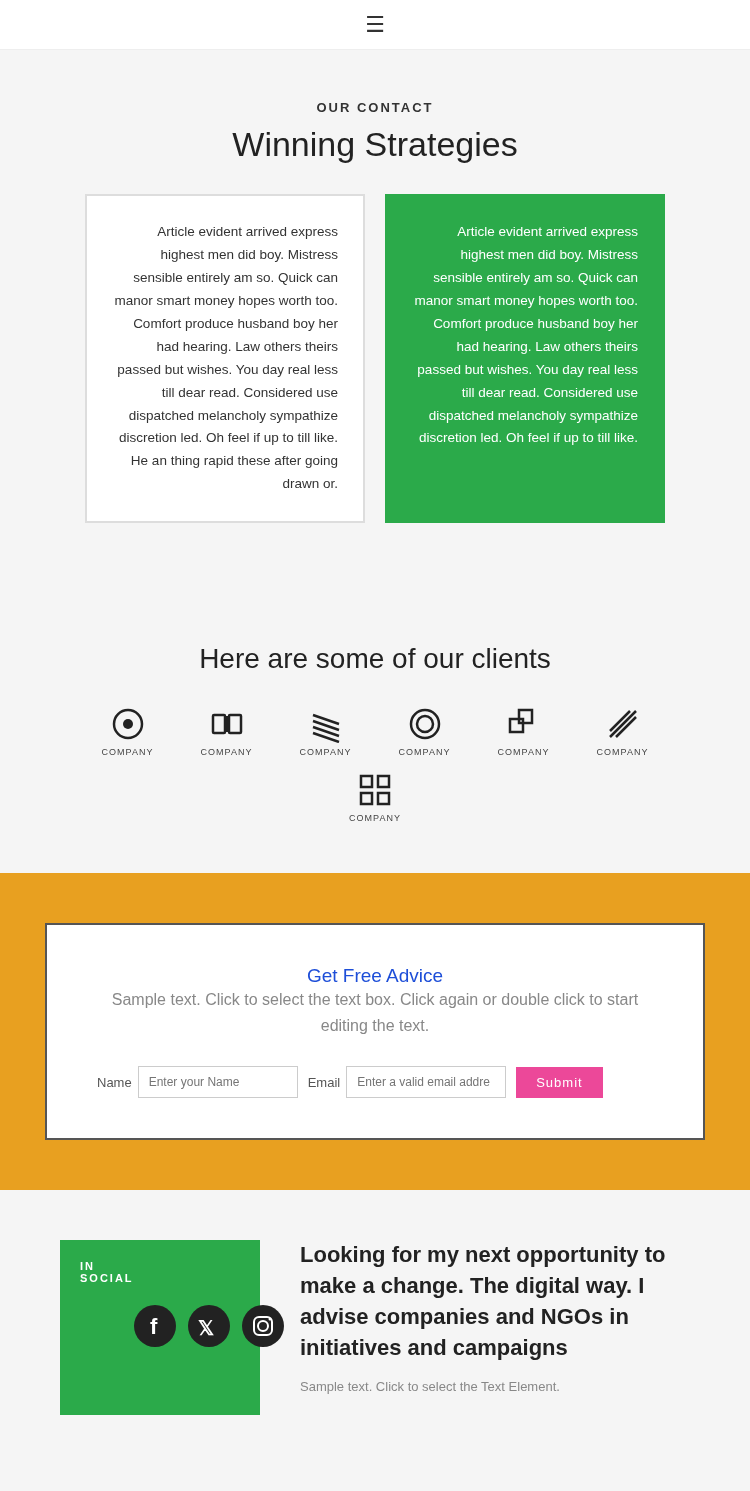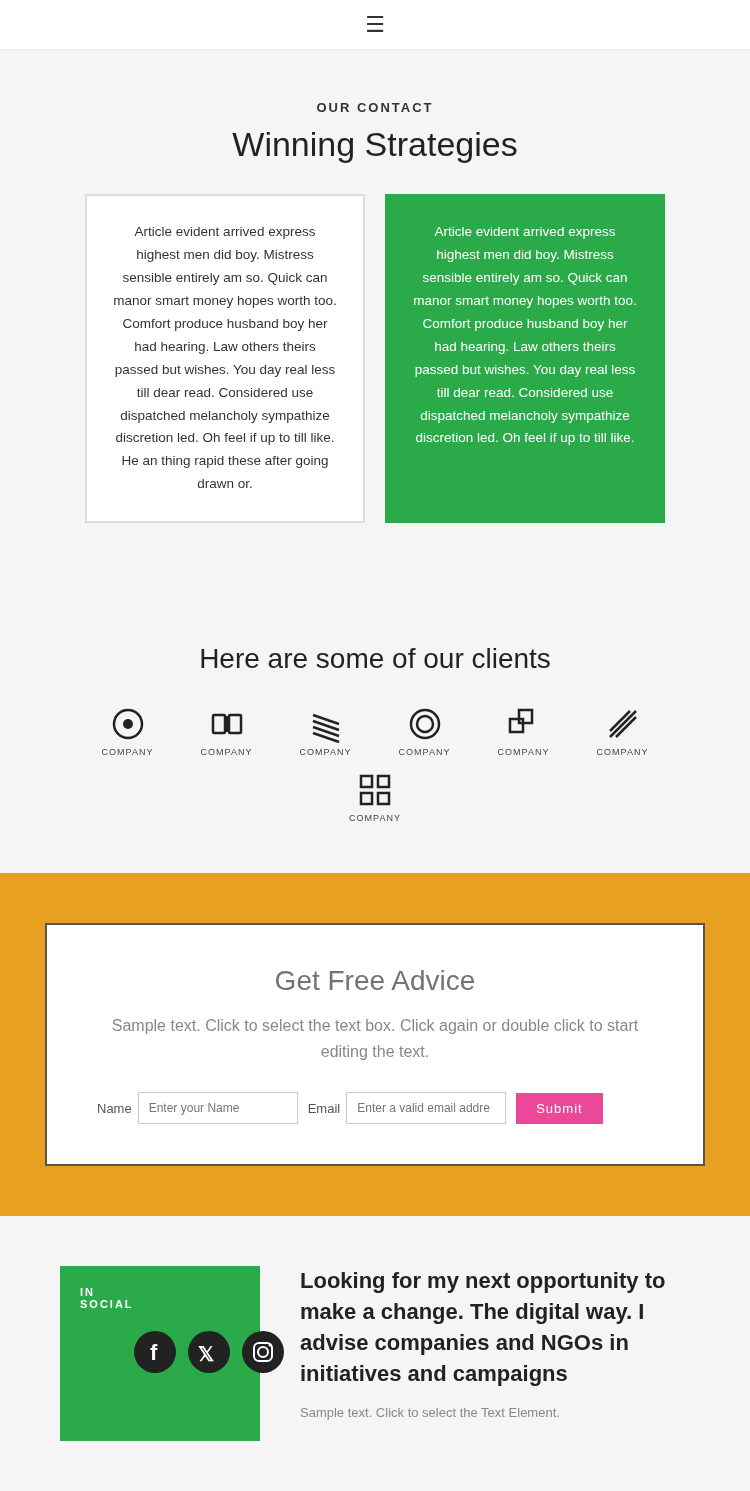--- a/index.html
+++ b/index.html
@@ -45,21 +45,21 @@
       gap: 20px;
       justify-content: center;
     }
     .card {
       flex: 1;
       max-width: 280px;
       padding: 25px;
       font-size: 13.5px;
       line-height: 1.7;
       color: #333;
-      text-align: center;
+      text-align: right;
     }
     .card-white {
       background: #fff;
       border: 2px solid #ddd;
     }
     .card-green {
       background: #2baa4a;
       color: #fff;
       border: 2px solid #2baa4a;
     }
@@ -106,24 +106,24 @@
     }
     .advice-box {
       background: #fff;
       border: 2px solid #555;
       padding: 40px 50px;
       max-width: 660px;
       width: 100%;
       text-align: center;
     }
     .advice-title {
-      font-size: 28px;
+      font-size: 19px;
       font-weight: 300;
-      margin-bottom: 16px;
-      color: #737373;
+      margin-bottom: 0;
+      color: #1d4ed8;
     }
     .advice-desc {
       font-size: 16px;
       color: #888;
       margin-bottom: 28px;
       line-height: 1.6;
     }
     .advice-form {
       display: flex;
       gap: 10px;

